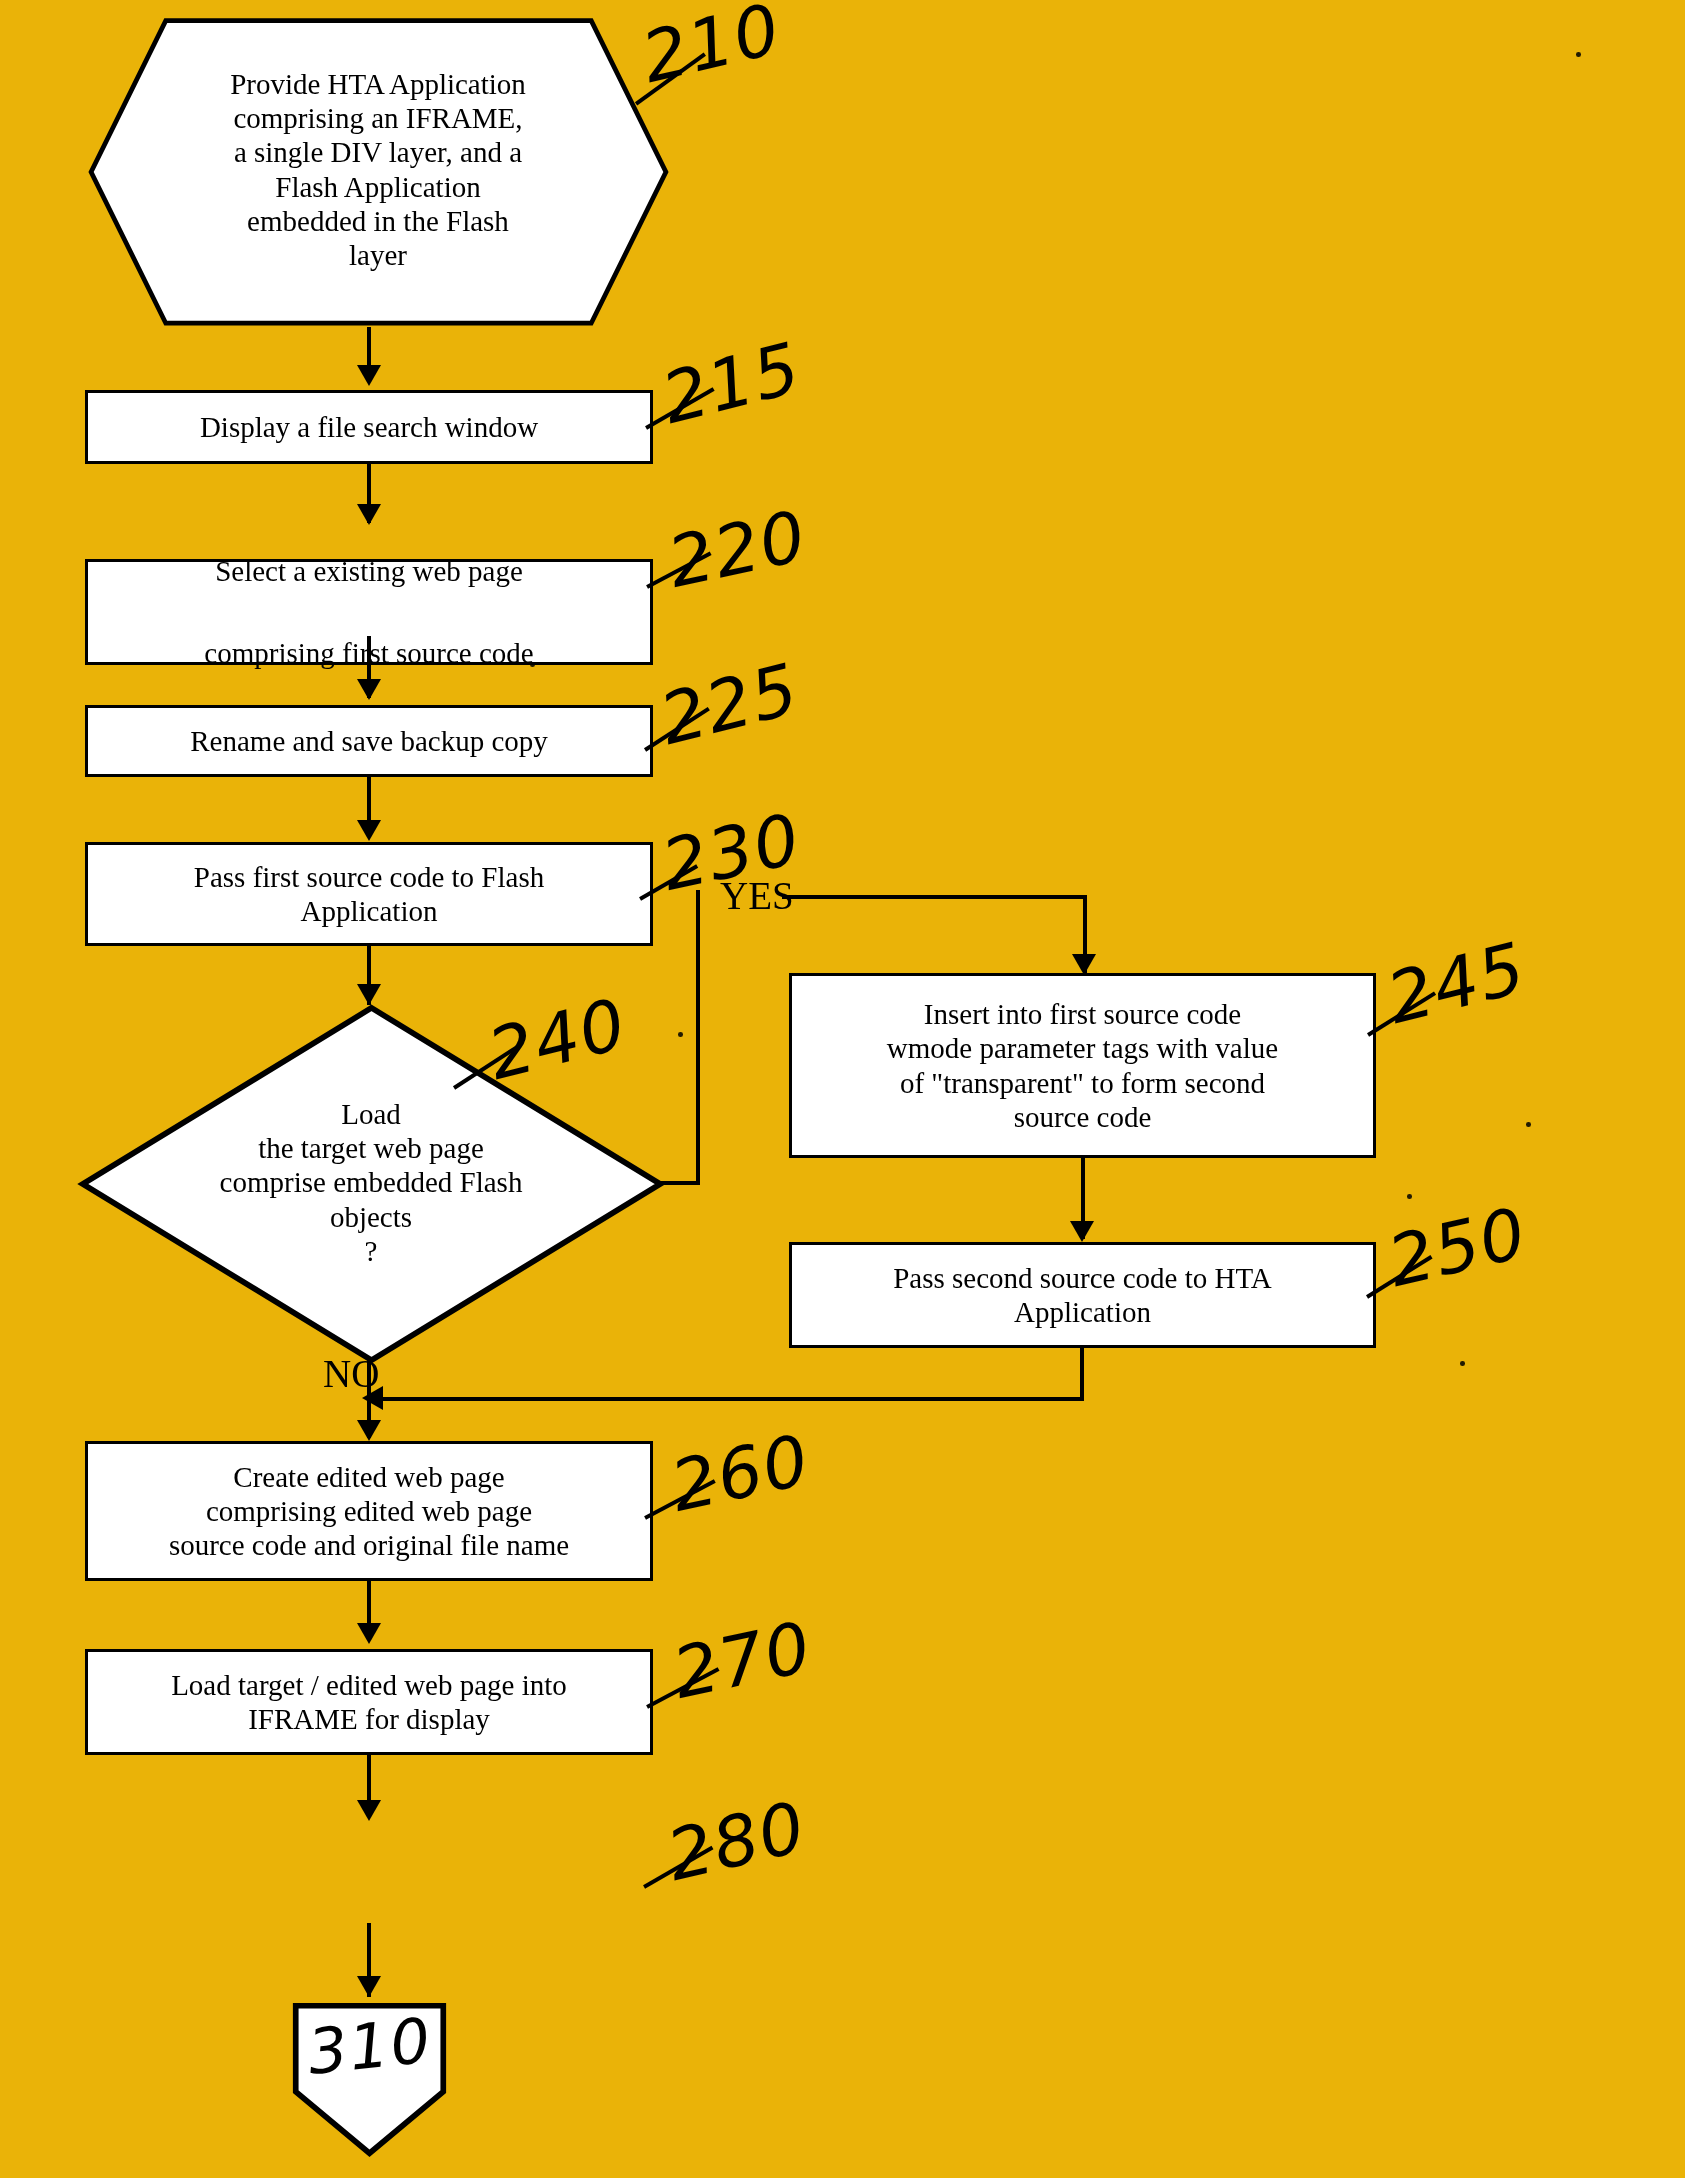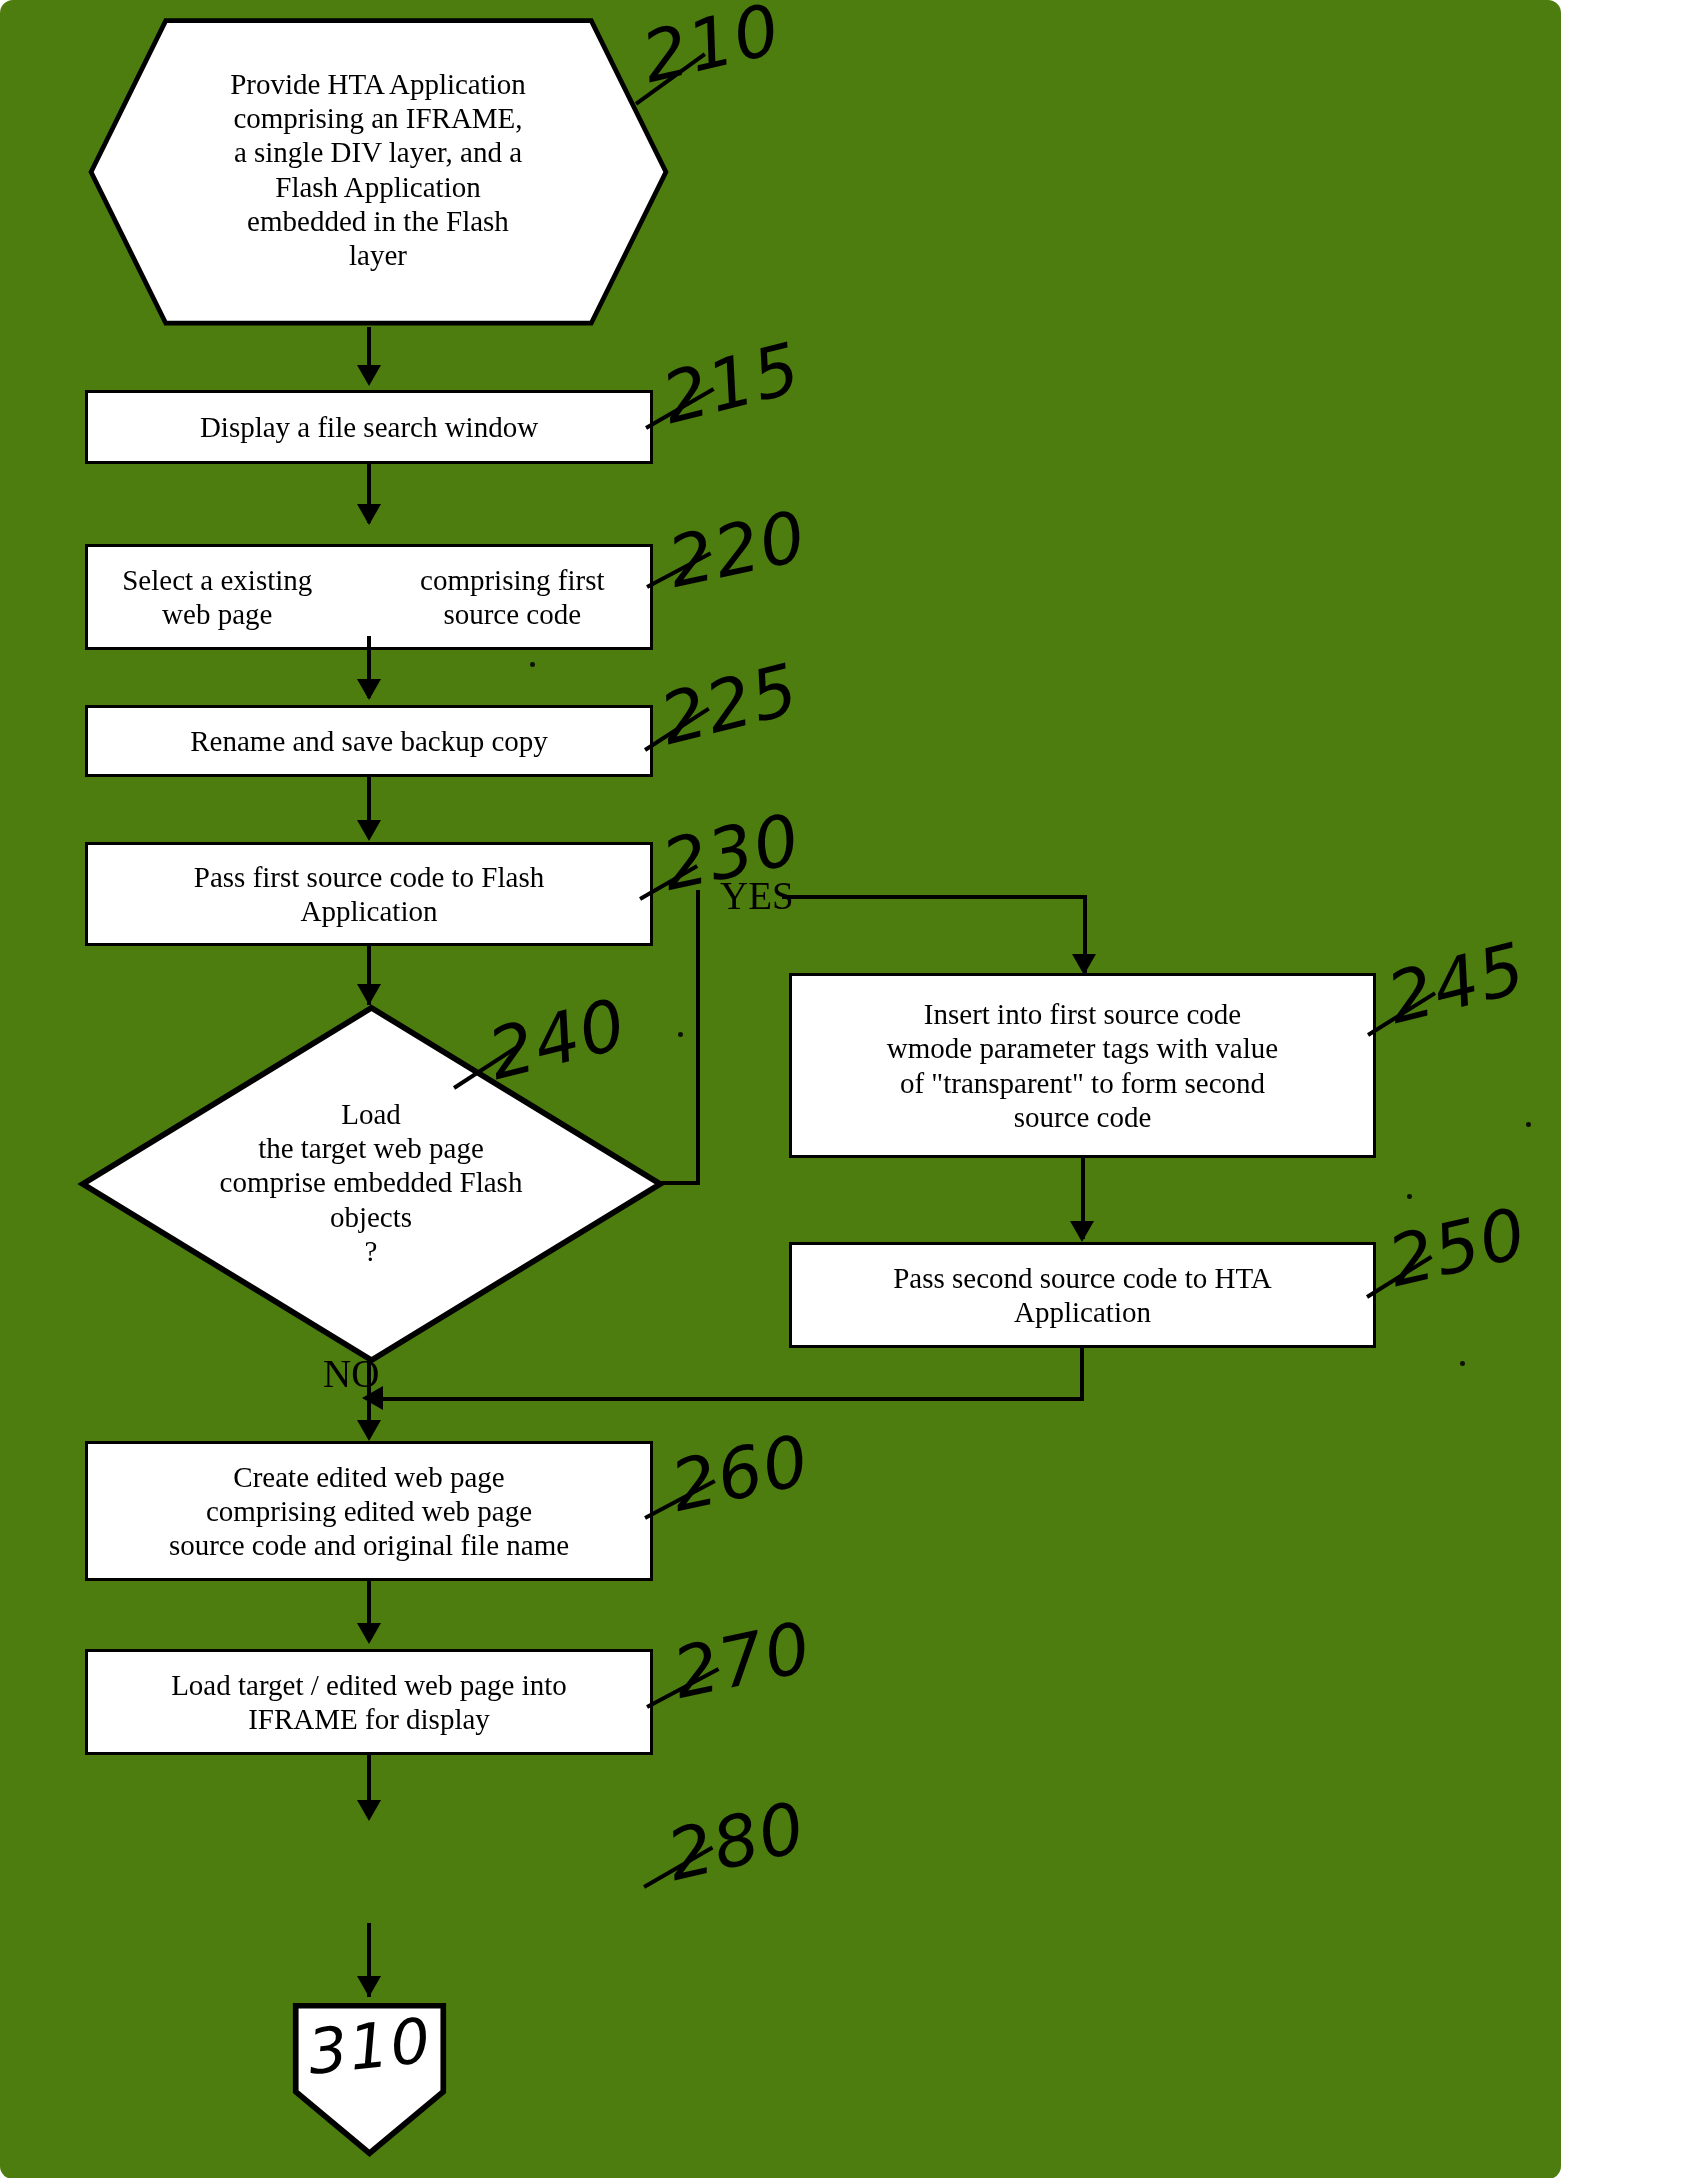--- a/index.html
+++ b/index.html
@@ -6,25 +6,24 @@
     margin: 0;
     padding: 0;
     background: #ffffff;
   }
   body {
     font-family: "Liberation Serif", "DejaVu Serif", serif;
     color: #000000;
   }
   #page {
     position: relative;
-    width: 1561px;
+    width: 1685px;
     height: 2179px;
-    background: #4d7c0f;
+    background: #eab308;
     overflow: hidden;
-    border-radius: 13px;
   }
   .node {
     position: absolute;
     box-sizing: border-box;
     display: flex;
     align-items: center;
     justify-content: center;
     text-align: center;
     line-height: 1.18;
     font-size: 29px;
@@ -126,21 +125,21 @@
 
   <div class="node rect" style="left:85px; top:390px; width:568px; height:74px;">
     <span>Display a file search window</span>
   </div>
   <div class="leader" style="left:646px; top:426px; width:78px; transform:rotate(-30deg);"></div>
   <div class="ref" style="left:674px; top:358px; transform:rotate(-14deg);">215</div>
 
   <div class="conn vline" style="left:367px; top:464px; height:59px;"></div>
   <div class="arrow-down" style="left:357px; top:504px;"></div>
 
-  <div class="node rect" style="left:85px; top:544px; width:568px; height:106px; flex-direction:row;gap:47px;">
+  <div class="node rect" style="left:85px; top:559px; width:568px; height:106px; flex-direction:column;gap:47px;">
     <span>Select a existing  web page</span>
     <span>comprising first source code</span>
   </div>
   <div class="leader" style="left:647px; top:585px; width:72px; transform:rotate(-28deg);"></div>
   <div class="ref" style="left:678px; top:522px; transform:rotate(-12deg);">220</div>
 
   <div class="conn vline" style="left:367px; top:636px; height:62px;"></div>
   <div class="arrow-down" style="left:357px; top:679px;"></div>
 
   <div class="node rect" style="left:85px; top:705px; width:568px; height:72px;">

